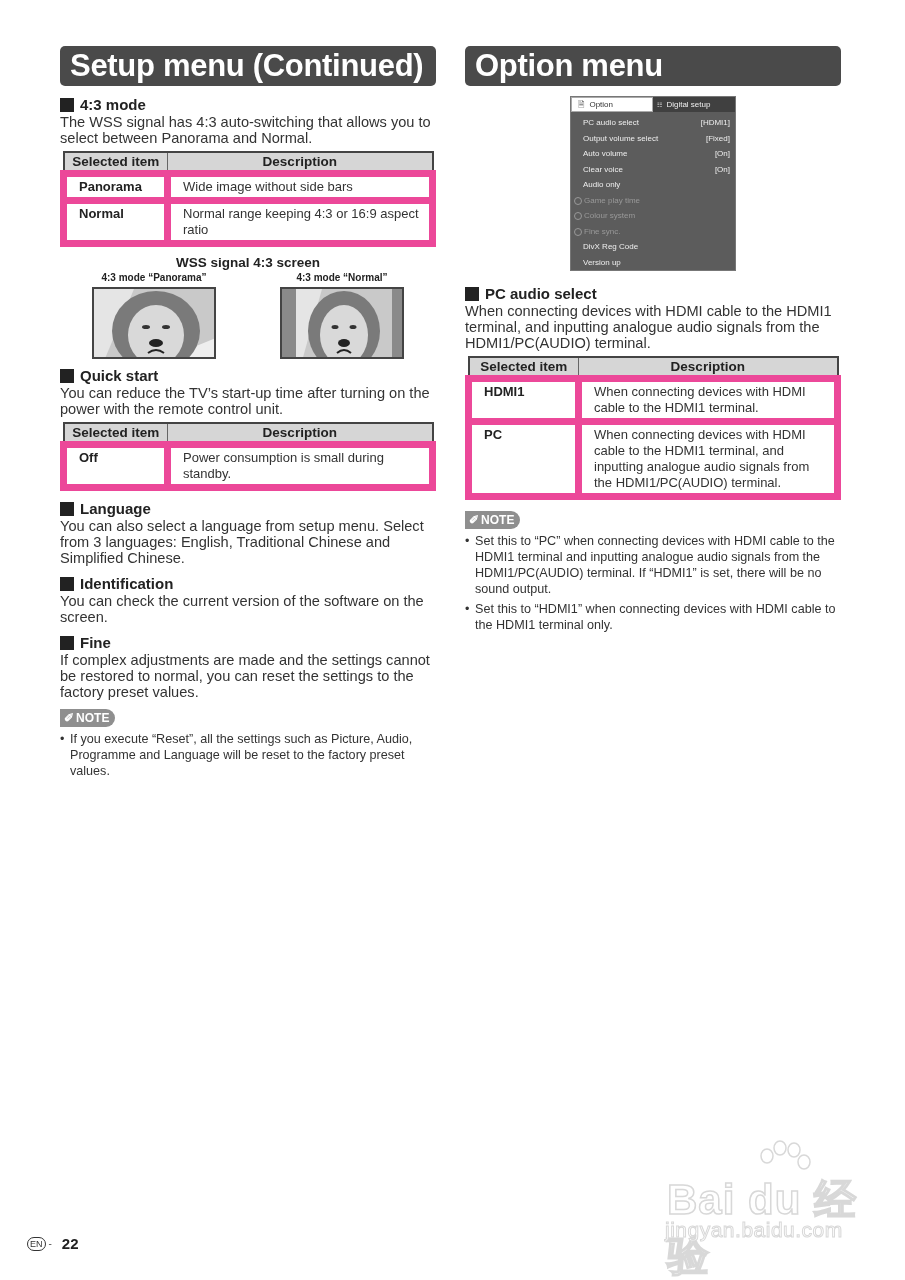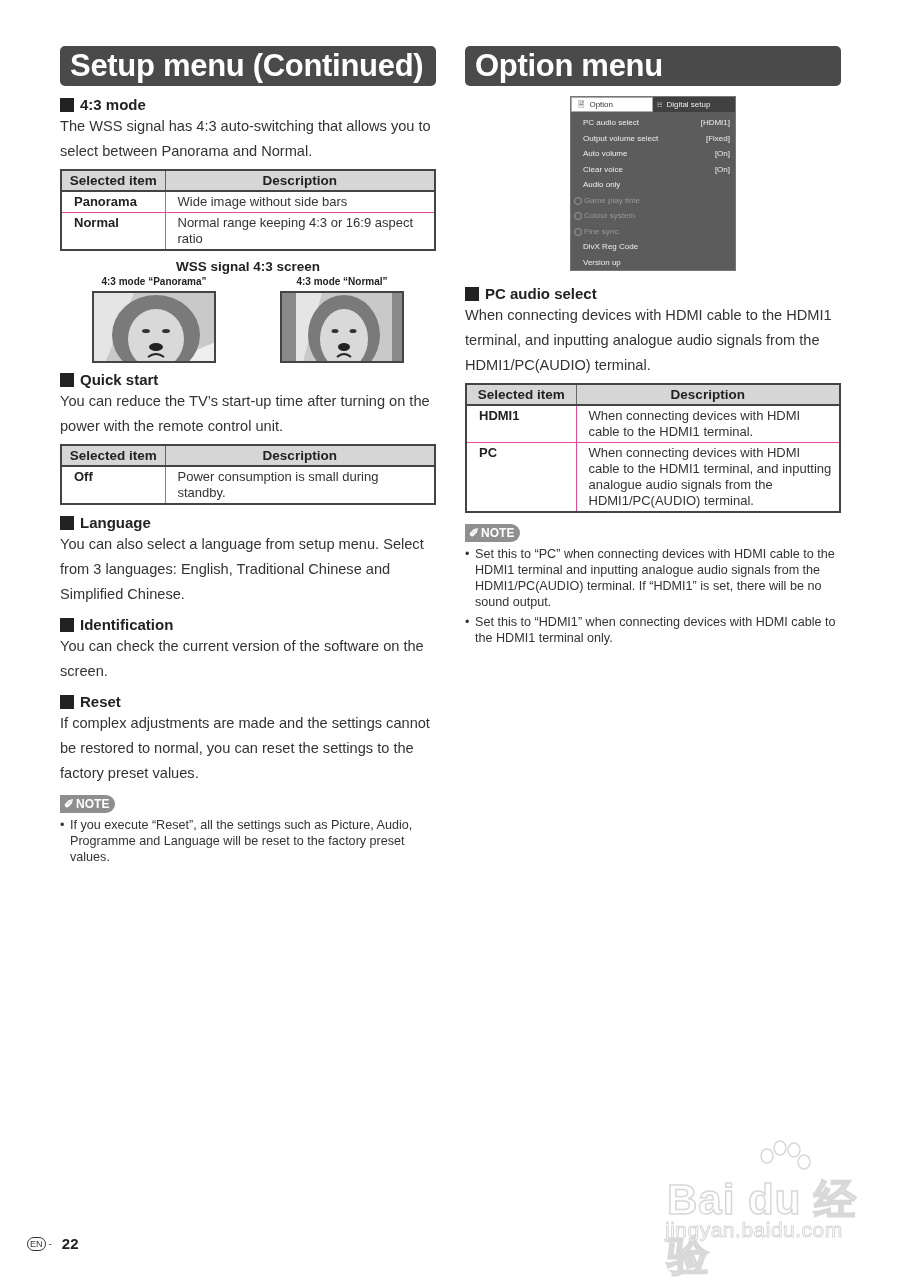--- a/index.html
+++ b/index.html
@@ -12,25 +12,25 @@
 
     .page-banner {
       background: #4a4a4a; color: #fff; border-radius: 5px;
       height: 40px; padding: 0 10px; display: flex; align-items: center;
       font-weight: bold; font-size: 31px; letter-spacing: -0.3px;
       margin-bottom: 10px;
     }
 
     .section-head { display: flex; align-items: center; font-weight: bold; font-size: 15px; color: #222; line-height: 18px; margin-top: 2px; }
     .sq { display: inline-block; width: 14px; height: 14px; background: #222; margin-right: 6px; }
-    .para { font-size: 14.6px; line-height: 25px; color: #333; }
+    .para { font-size: 14.6px; line-height: 16px; color: #333; }
 
     table.desc { width: 100%; border-collapse: collapse; border: 2px solid #444; margin-top: 5px; font-size: 13px; }
     table.desc th { background: #d6d6d6; font-weight: bold; color: #222; font-size: 13.5px; padding: 1px 5px; border: 1px solid #666; border-bottom: 2px solid #444; height: 21px; }
-    table.desc td { border: 1px solid #ec4899; padding: 2px 5px 2px 12px; vertical-align: top; line-height: 16px; color: #333; }
+    table.desc td { border: 7px solid #ec4899; padding: 2px 5px 2px 12px; vertical-align: top; line-height: 16px; color: #333; }
     table.desc td.item { font-weight: bold; color: #222; }
 
     .wss-title { text-align: center; font-weight: bold; font-size: 13.5px; color: #222; margin-top: 8px; margin-left: 0px; }
     .wss-row { display: flex; justify-content: space-between; padding: 0 14px 0 14px; }
     .wss-item { display: flex; flex-direction: column; align-items: center; width: 160px; }
     .wss-cap { font-weight: bold; font-size: 10px; color: #222; line-height: 16px; }
     .lion { width: 124px; height: 72px; border: 2px solid #444; background: #bdbdbd; position: relative; overflow: hidden; margin-top: 1px; }
 
     .note-badge { display: inline-flex; align-items: center; background: #8f8f8f; color: #fff; font-weight: bold; font-size: 12px; height: 18px; padding: 0 6px 0 4px; border-radius: 0 9px 9px 0; }
     .note-badge .clip { font-size: 12px; margin-right: 2px; }
@@ -154,21 +154,21 @@
     <div class="section-head">
         <span class="sq"></span>
         <span>Identification</span>
       </div>
     <p class="para">You can check the current version of the software on the screen.</p>
   </div>
 
   <div style="margin-top:9px;">
     <div class="section-head">
         <span class="sq"></span>
-        <span>Reset</span>
+        <span>Fine</span>
       </div>
     <p class="para">If complex adjustments are made and the settings cannot be restored to normal, you can reset the settings to the factory preset values.</p>
     <div style="margin-top:8px;">
       <span class="note-badge">
           <span class="clip">✐</span>
           <span>NOTE</span>
         </span>
     </div>
     <ul class="note-list">
       <li>If you execute “Reset”, all the settings such as Picture, Audio, Programme and Language will be reset to the factory preset values.</li>

